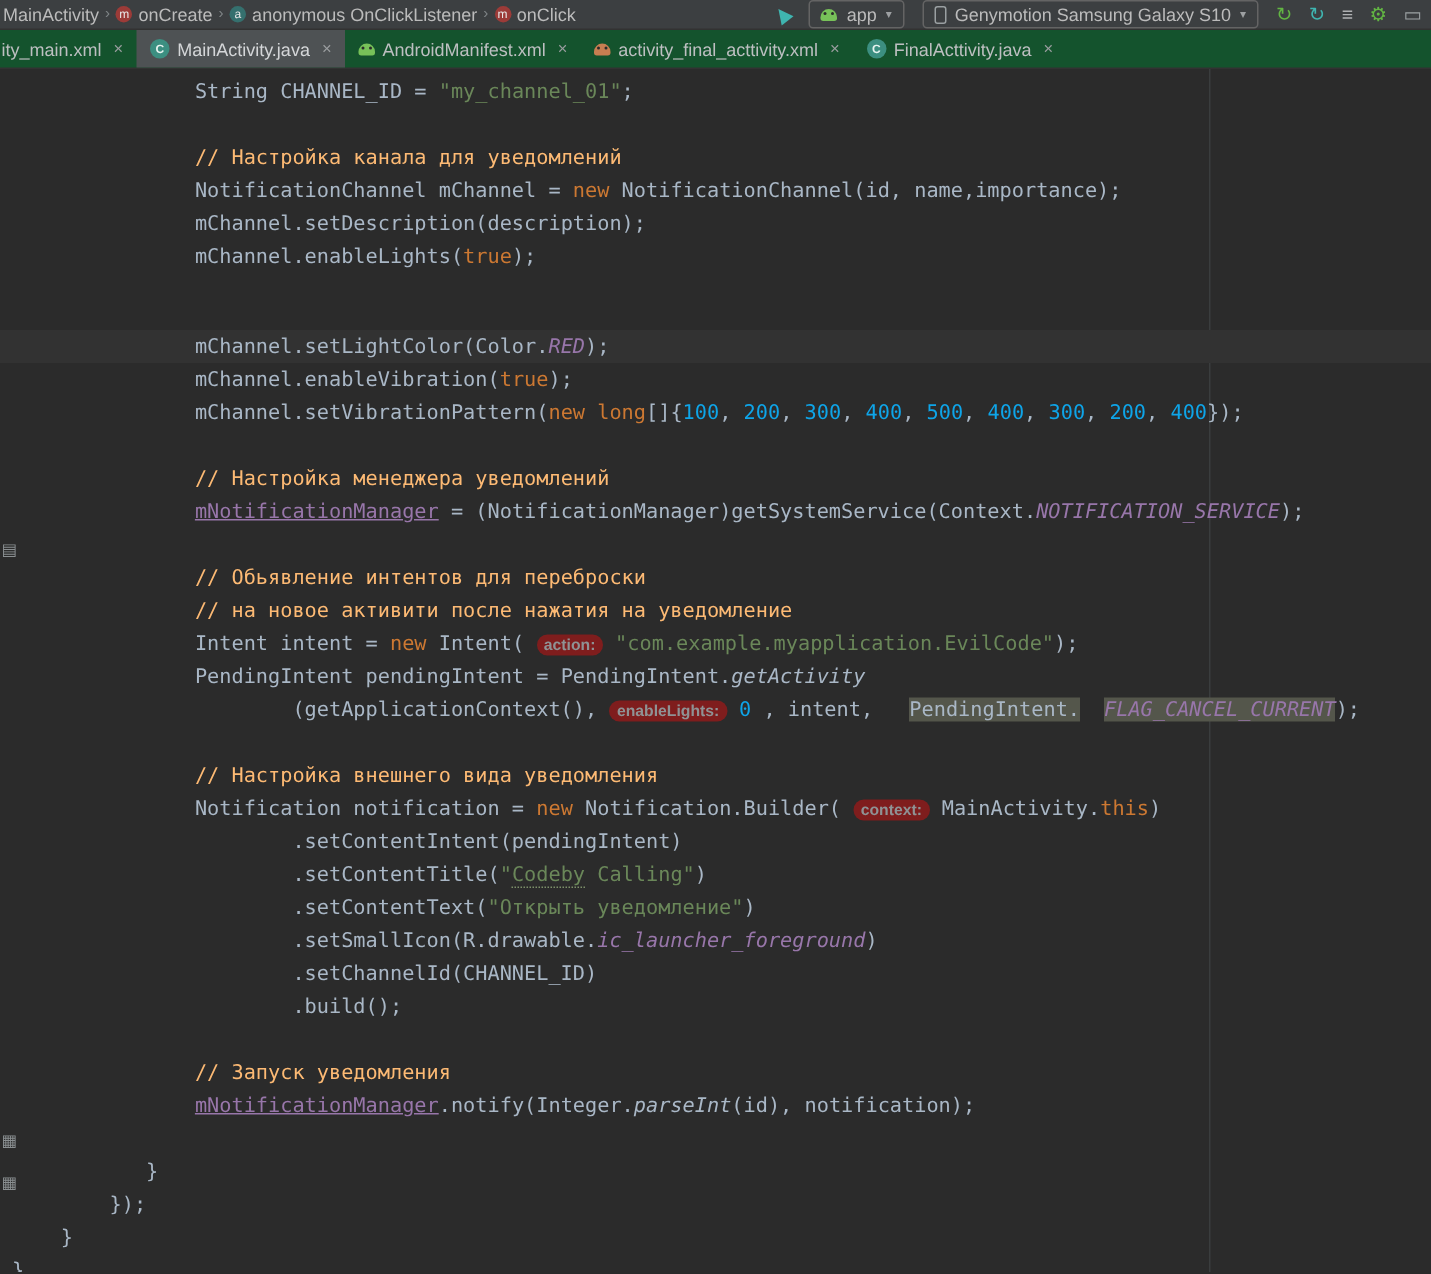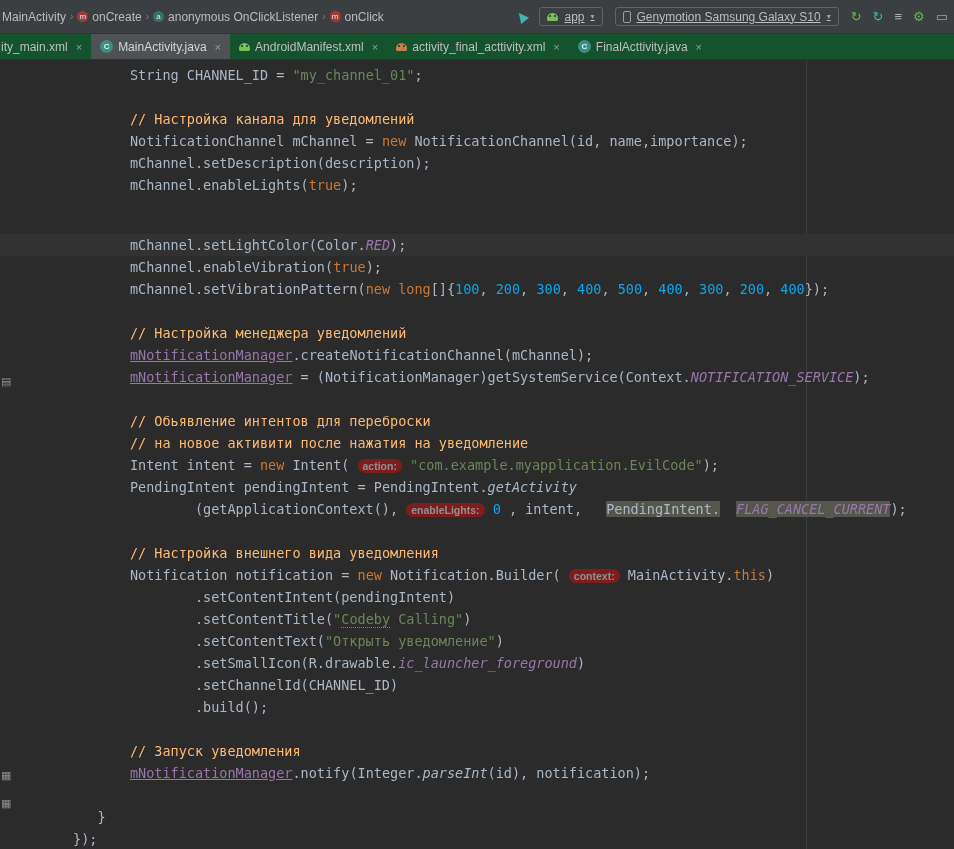--- a/index.html
+++ b/index.html
@@ -2,35 +2,35 @@
 <html><head>
 <meta charset="utf-8">
 <style>
   html,body{margin:0;padding:0;}
   body{
     width:954px;height:849px;overflow:hidden;background:#2b2b2b;
     font-family:"Liberation Sans",sans-serif;-webkit-font-smoothing:antialiased;
   }
   
   .navbar{
-    height:34px;background:#3c3f41;display:flex;align-items:center;
+    height:20px;background:#3c3f41;display:flex;align-items:center;
     padding:0 6px 0 2px;font-size:12px;color:#bbbbbb;gap:3px;
     border-bottom:1px solid #323232;box-sizing:border-box;
   }
   .crumb{display:inline-flex;align-items:center;gap:4px;cursor:default;}
   .crumb-sep{color:#7f8486;font-size:10px;margin:0 1px;}
   .mini-icon{width:11px;height:11px;border-radius:50%;display:inline-flex;align-items:center;
     justify-content:center;font-size:8px;line-height:1;color:#e8e8e8;flex:0 0 auto;}
   .mini-icon.method{background:#9c3b38;}
   .mini-icon.anonymous-class{background:#35706e;}
   .nav-right{margin-left:auto;display:inline-flex;align-items:center;gap:12px;}
   .cursor-glyph{width:0;height:0;border-left:5px solid transparent;border-right:5px solid transparent;
     border-bottom:10px solid #3fb5b0;transform:rotate(-38deg);display:inline-block;}
   .combo{display:inline-flex;align-items:center;gap:6px;border:1px solid #646464;border-radius:3px;
-    height:17px;padding:0 7px;color:#bbbbbb;background:#3c3f41;text-decoration:underline;}
+    height:17px;padding:0 7px;color:#bbbbbb;background:#3c3f41;}
   .caret{font-size:8px;color:#9da0a2;}
   .android-head{width:11px;height:8px;background:#77c159;border-radius:6px 6px 2px 2px;position:relative;display:inline-block;}
   .android-head::before,.android-head::after{content:"";position:absolute;top:2px;width:2px;height:2px;border-radius:50%;background:#2b2b2b;}
   .android-head::before{left:2px;}  .android-head::after{right:2px;}
   .android-head.alt{background:#c77e51;}
   .phone-glyph{width:8px;height:12px;border:1px solid #9aa0a2;border-radius:2px;display:inline-block;box-sizing:border-box;}
   .action-icon{font-size:13px;line-height:1;cursor:default;}
   
   .tabbar{height:26px;background:#14532d;display:flex;align-items:stretch;
     font-size:12px;color:#bdbfc1;border-bottom:1px solid #323232;box-sizing:border-box;}
@@ -142,21 +142,20 @@
       <div class="line"></div>
       <div class="line">               <span class="t-c">// Настройка канала для уведомлений</span></div>
       <div class="line">               <span class="t-p">NotificationChannel mChannel = </span><span class="t-k">new</span><span class="t-p"> NotificationChannel(id, name,importance);</span></div>
       <div class="line">               <span class="t-p">mChannel.setDescription(description);</span></div>
       <div class="line">               <span class="t-p">mChannel.enableLights(</span><span class="t-k">true</span><span class="t-p">);</span></div>
       <div class="line cur">               <span class="t-p">mChannel.setLightColor(Color.</span><span class="t-n2">RED</span><span class="t-p">);</span></div>
       <div class="line">               <span class="t-p">mChannel.enableVibration(</span><span class="t-k">true</span><span class="t-p">);</span></div>
       <div class="line">               <span class="t-p">mChannel.setVibrationPattern(</span><span class="t-k">new</span><span class="t-p"> </span><span class="t-k">long</span><span class="t-p">[]{</span><span class="t-d">100</span><span class="t-p">, </span><span class="t-d">200</span><span class="t-p">, </span><span class="t-d">300</span><span class="t-p">, </span><span class="t-d">400</span><span class="t-p">, </span><span class="t-d">500</span><span class="t-p">, </span><span class="t-d">400</span><span class="t-p">, </span><span class="t-d">300</span><span class="t-p">, </span><span class="t-d">200</span><span class="t-p">, </span><span class="t-d">400</span><span class="t-p">});</span></div>
       <div class="line"></div>
       <div class="line">               <span class="t-c">// Настройка менеджера уведомлений</span></div>
-      <div class="line">               <span class="t-f t-fu">mNotificationManager</span><span class="t-p">.createNotificationChannel(mChannel);</span></div>
       <div class="line">               <span class="t-f t-fu">mNotificationManager</span><span class="t-p"> = (NotificationManager)getSystemService(Context.</span><span class="t-n2">NOTIFICATION_SERVICE</span><span class="t-p">);</span></div>
       <div class="line"></div>
       <div class="line">               <span class="t-c">// Обьявление интентов для переброски</span></div>
       <div class="line">               <span class="t-c">// на новое активити после нажатия на уведомление</span></div>
       <div class="line">               <span class="t-p">Intent intent = </span><span class="t-k">new</span><span class="t-p"> Intent( </span><span class="hint">action:</span><span class="t-p"> </span><span class="t-s">"com.example.myapplication.EvilCode"</span><span class="t-p">);</span></div>
       <div class="line">               <span class="t-p">PendingIntent pendingIntent = PendingIntent.</span><span class="t-mi">getActivity</span></div>
       <div class="line">                       <span class="t-p">(getApplicationContext(), </span><span class="hint">enableLights:</span><span class="t-p"> </span><span class="t-d">0</span><span class="t-p"> , intent, </span><span class="t-p hlbg">PendingIntent.</span><span class="t-n2 hlbg">FLAG_CANCEL_CURRENT</span><span class="t-p">);</span></div>
       <div class="line"></div>
       <div class="line">               <span class="t-c">// Настройка внешнего вида уведомления</span></div>
       <div class="line">               <span class="t-p">Notification notification = </span><span class="t-k">new</span><span class="t-p"> Notification.Builder( </span><span class="hint">context:</span><span class="t-p"> MainActivity.</span><span class="t-k">this</span><span class="t-p">)</span></div>

